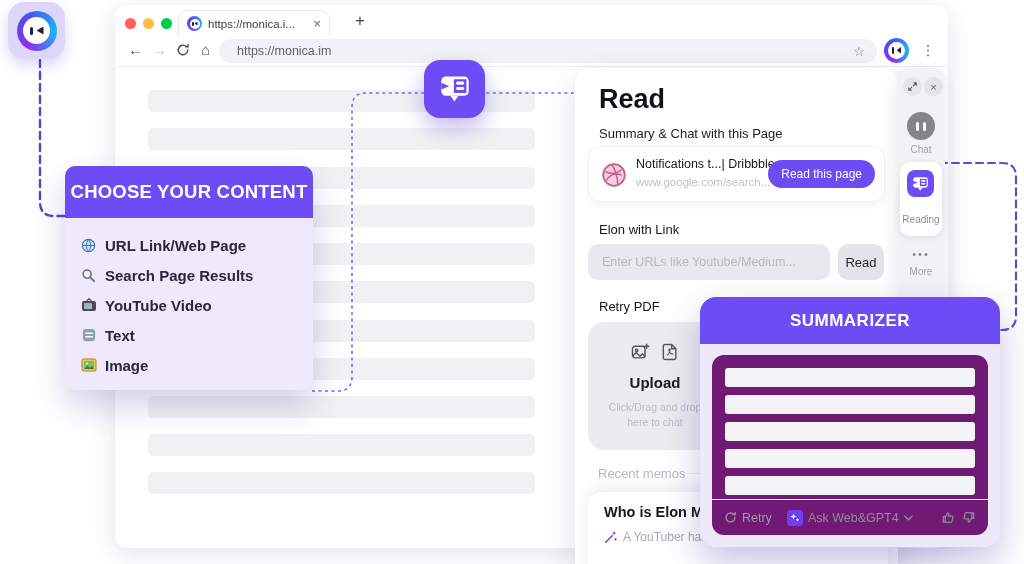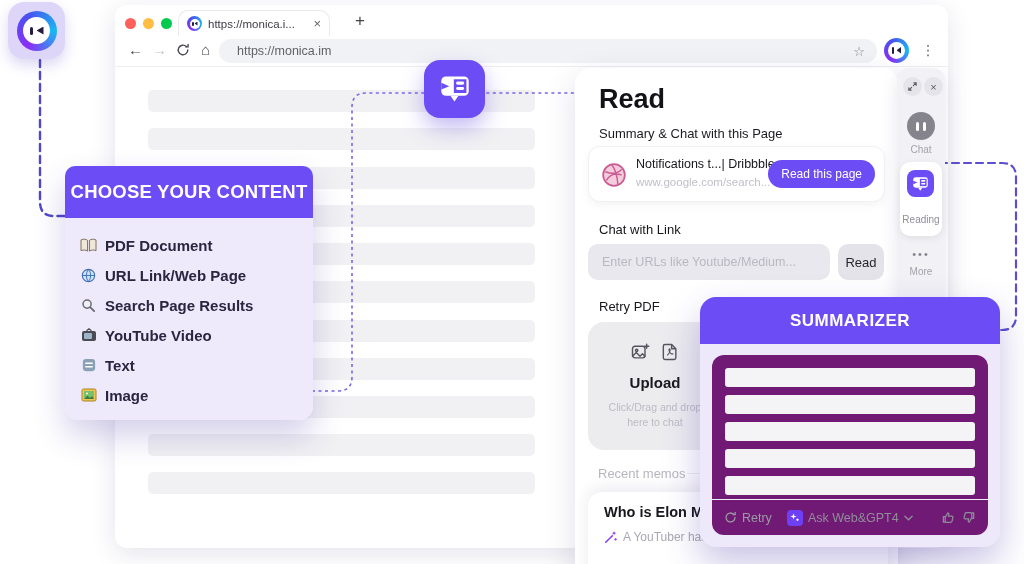--- a/index.html
+++ b/index.html
@@ -198,21 +198,21 @@
     <div class="page-card">
       <svg class="abs" style="left:12px;top:15px" width="26" height="26" viewBox="0 0 24 24">
         <circle cx="12" cy="12" r="10" fill="#f4ccde" stroke="#c95d92" stroke-width="1.6"></circle>
         <path d="M4 9c5 2 11 2 15-2M5 17c3-5 8-7 14-5M10 2.5c3 4 5 9 5.5 18" fill="none" stroke="#c95d92" stroke-width="1.3"></path>
       </svg>
       <div class="pc-title">Notifications t...| Dribbble</div>
       <div class="pc-url">www.google.com/search...</div>
       <button class="pc-btn">Read this page</button>
     </div>
 
-    <div class="cwl-label">Chat with Link</div>
+    <div class="cwl-label">Elon with Link</div>
     <input class="cwl-input" placeholder="Enter URLs like Youtube/Medium..." style="">
     <button class="cwl-btn">Read</button>
 
     <div class="rpdf-label">Retry PDF</div>
     <div class="upload-box">
       <div class="up-icons">
         <svg width="20" height="20" viewBox="0 0 24 24" fill="none" stroke="#56555f" stroke-width="1.7" stroke-linecap="round" stroke-linejoin="round">
           <rect x="3" y="5" width="15" height="14" rx="3"></rect>
             <circle cx="8" cy="10" r="1.4"></circle>
           <path d="M3 17l4.5-4.5L12 17l3-3 3 3"></path>
@@ -308,28 +308,20 @@
       </div>
     </div>
   </div>
 
   <div class="abs choose">
     <div class="choose-header">CHOOSE YOUR CONTENT</div>
     <div class="choose-body">
       <ul>
         <li>
           <span class="ci">
-            <svg width="17" height="15" viewBox="0 0 18 16">
-                <path d="M1 2c2.5-1 5-1 7 .5V14C6 12.5 3.5 12.5 1 13.5zM17 2c-2.5-1-5-1-7 .5V14c2-1.5 4.5-1.5 7-.5z" fill="#efe8d8" stroke="#7a6a52" stroke-width="1"></path>
-              </svg>
-          </span>
-          <span>PDF Document</span>
-        </li>
-        <li>
-          <span class="ci">
             <svg width="15" height="15" viewBox="0 0 16 16">
                 <circle cx="8" cy="8" r="6.6" fill="#cfe2f7" stroke="#3b6fb5" stroke-width="1.2"></circle>
                 <path d="M1.4 8h13.2M8 1.4a10.5 10.5 0 0 1 0 13.2M8 1.4a10.5 10.5 0 0 0 0 13.2" fill="none" stroke="#3b6fb5" stroke-width="1"></path>
               </svg>
           </span>
           <span>URL Link/Web Page</span>
         </li>
         <li>
           <span class="ci">
             <svg width="15" height="15" viewBox="0 0 16 16" fill="none">

